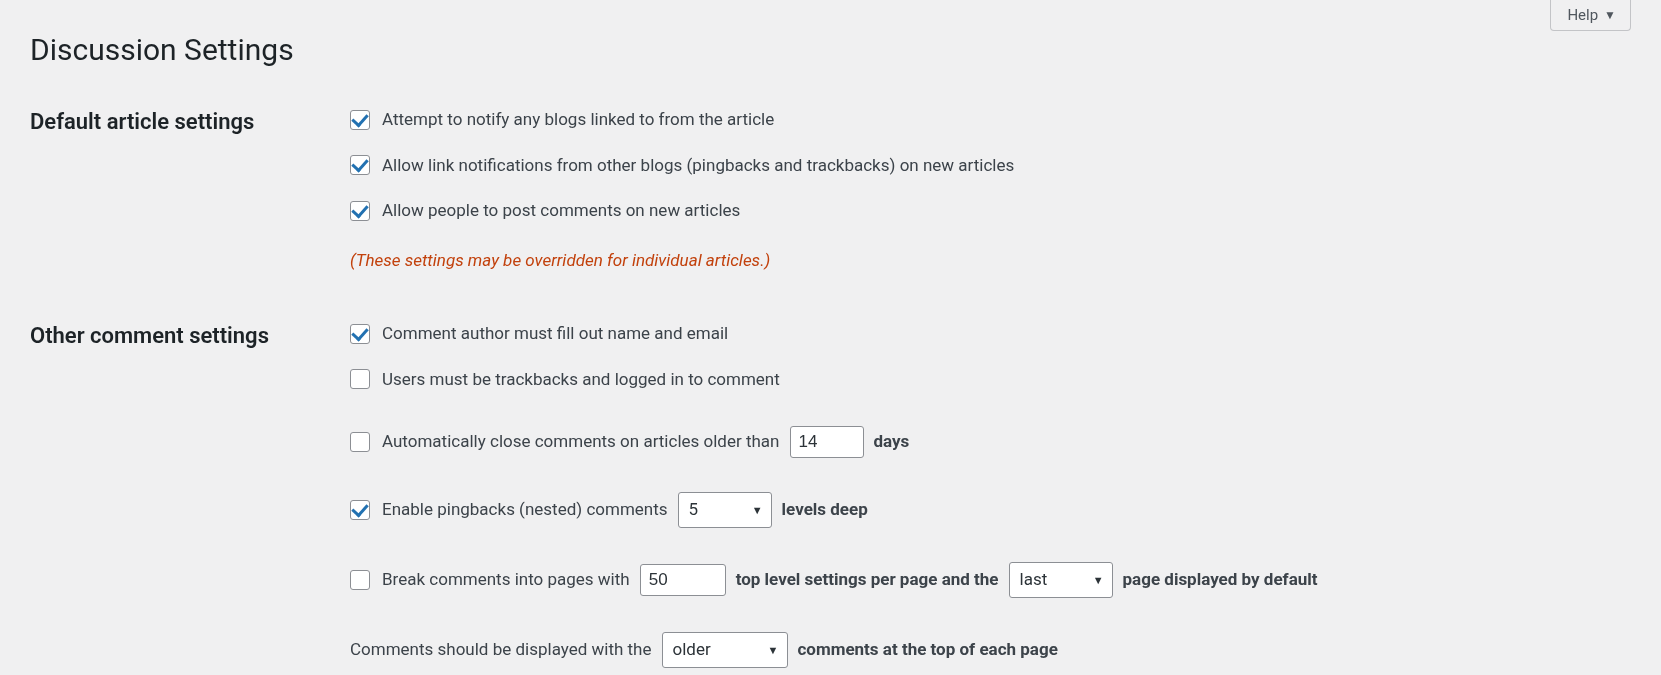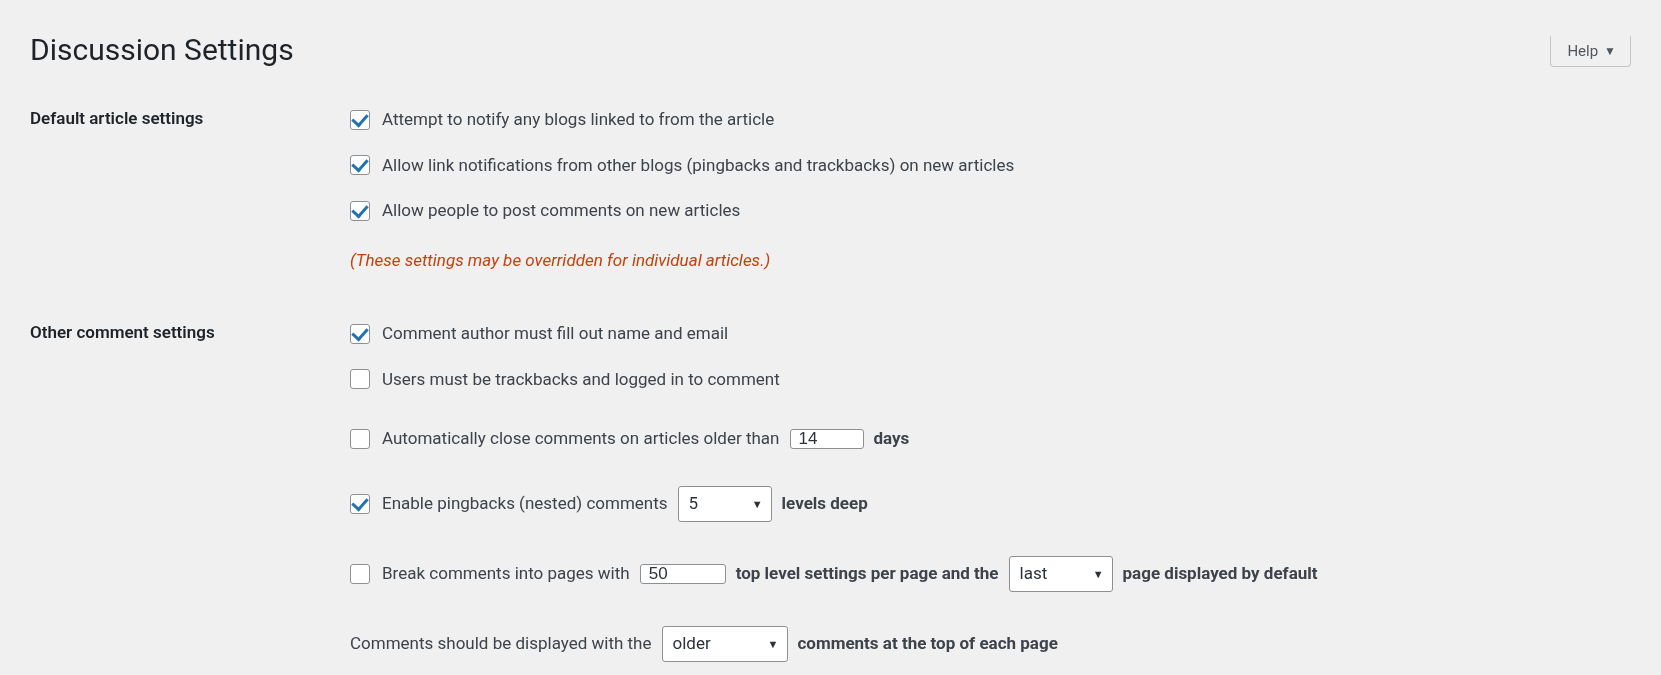--- a/index.html
+++ b/index.html
@@ -19,40 +19,39 @@
     border:1px solid #c3c4c7;
     border-top:none;
     border-radius:0 0 4px 4px;
     padding:6px 14px 6px 16px;
     font-size:15px;
     color:#50575e;
     display:flex;
     align-items:center;
     gap:6px;
     cursor:pointer;
-    margin-top:36px;
   }
   .help-tab .arrow{font-size:12px;color:#50575e;}
   h1.page-title{
     font-size:30px;
     font-weight:400;
     color:#1d2327;
     margin:0;
     padding:32px 8px 0 30px;
   }
   .form-table{
     margin:40px 0 0 30px;
     border-collapse:collapse;
   }
   .form-table th{
     text-align:left;
     vertical-align:top;
     font-weight:600;
     color:#1d2327;
-    font-size:17px;
+    font-size:22px;
     width:310px;
     padding:0 10px 0 0;
     line-height:1.4;
   }
   .form-table td{
     vertical-align:top;
     padding:0 0 48px 0;
     font-size:17px;
     color:#3c434a;
   }
@@ -93,21 +92,21 @@
     border-width:0 3px 3px 0;
     transform:rotate(42deg);
   }
   .hint{
     font-style:italic;
     color:#c2410c;
     margin-top:4px;
   }
   input.num{
     width:74px;
-    height:20px;
+    height:32px;
     border:1px solid #8c8f94;
     border-radius:3px;
     background:#fff;
     font-size:17px;
     padding:0 8px;
     color:#2c3338;
     margin:0 10px;
     box-sizing:border-box;
   }
   .sel{

